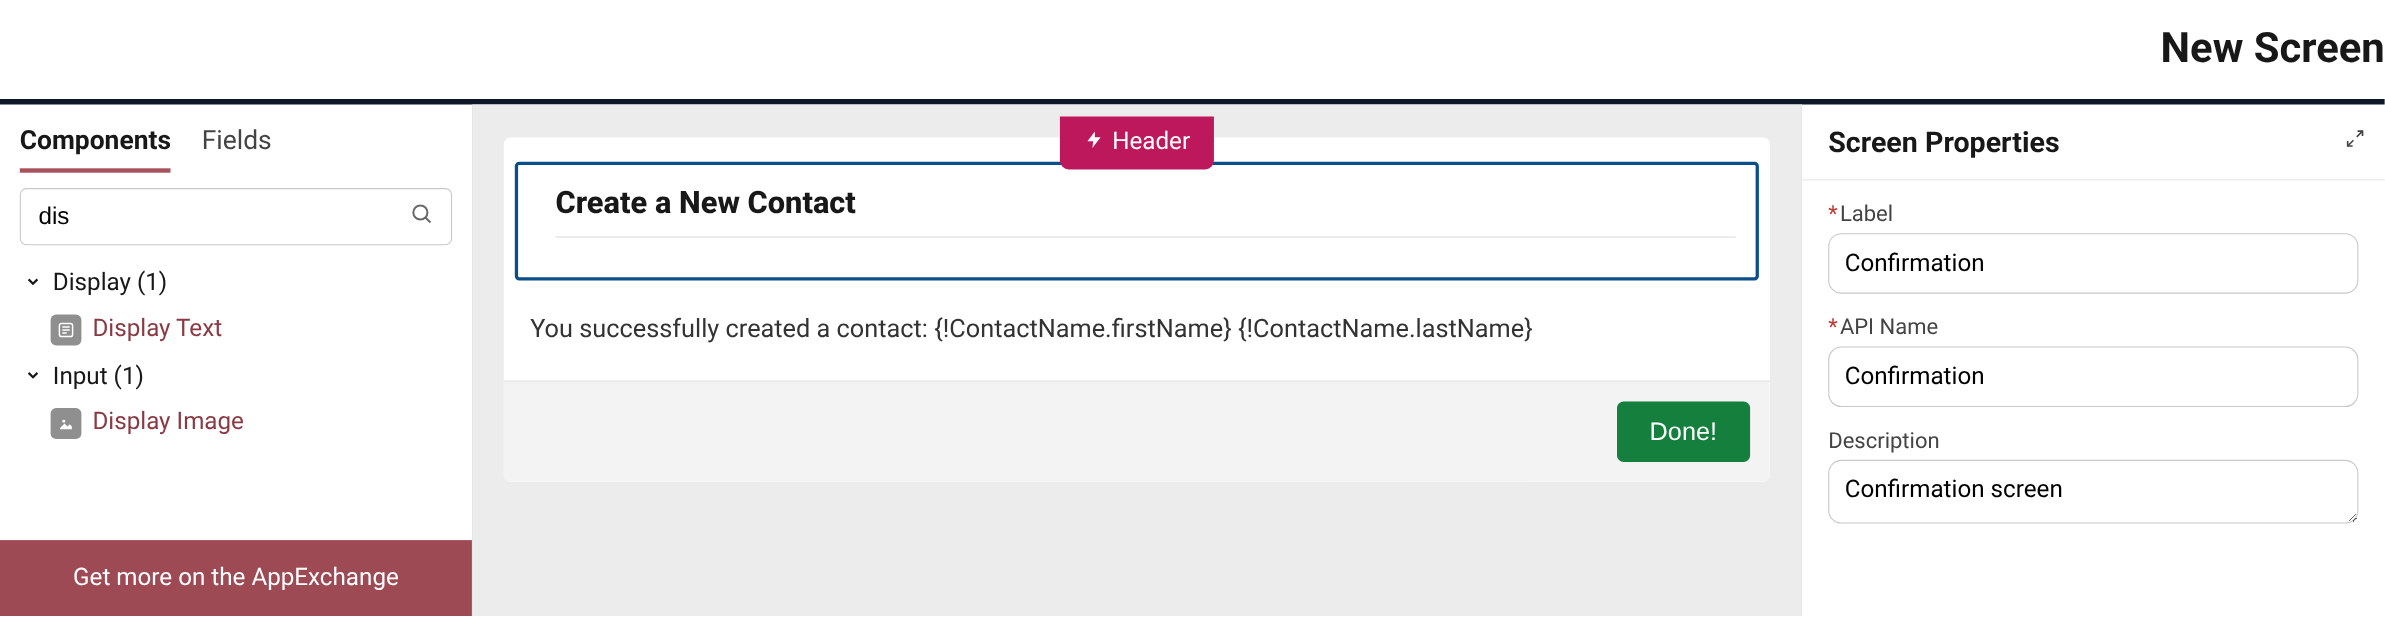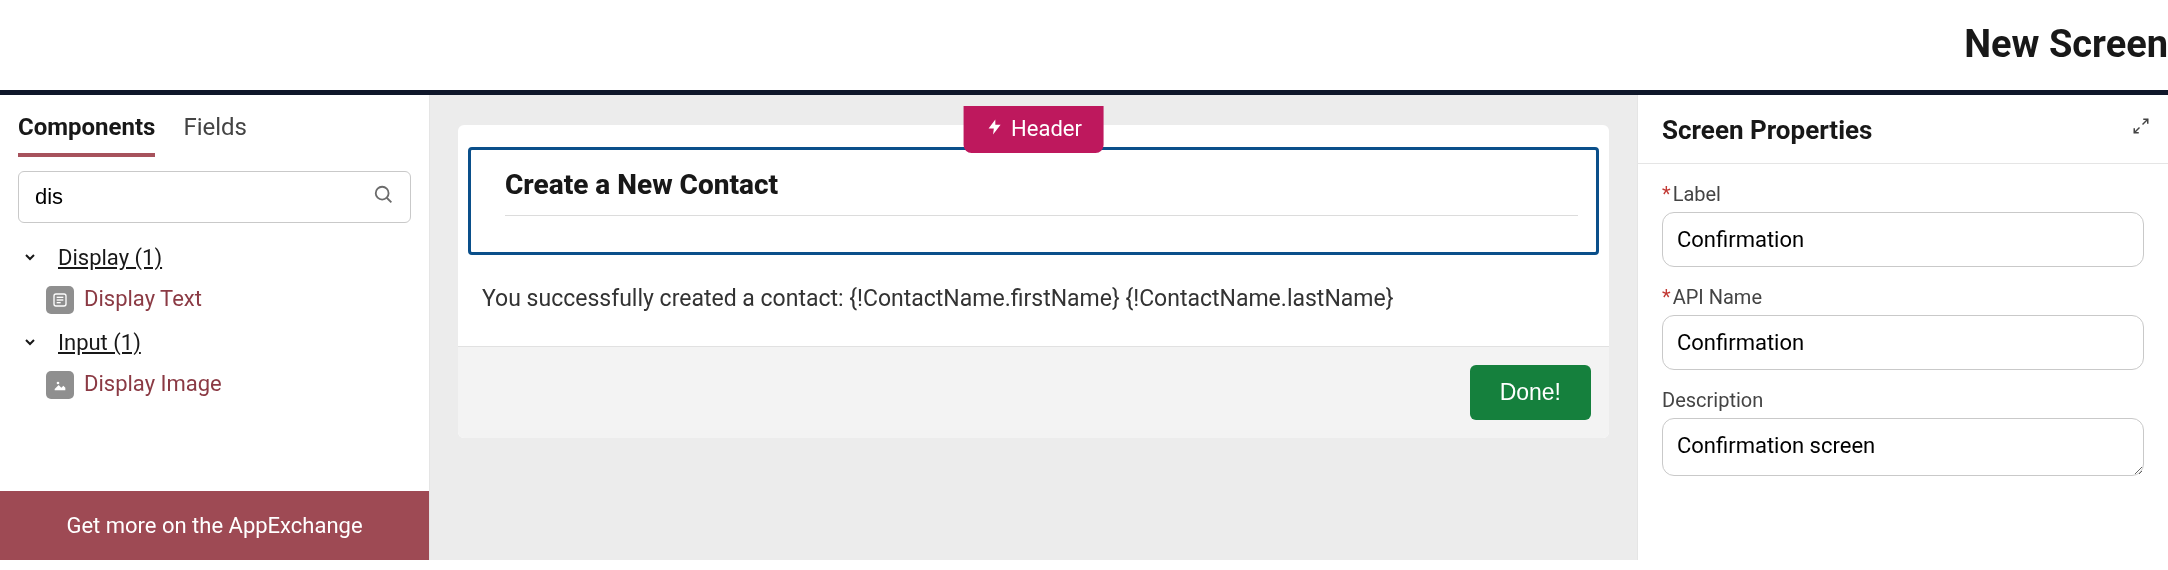--- a/index.html
+++ b/index.html
@@ -72,24 +72,23 @@
       transform: translateY(-50%);
       color: #6b6b6b;
     }
     .tree {
       padding: 4px 18px 0 18px;
       font-size: 22px;
     }
     .tree-group-header {
       display: flex;
       align-items: center;
-      gap: 20px;
+      gap: 10px;
       padding: 8px 4px;
       cursor: pointer;
-      text-decoration: underline;
     }
     .tree-item {
       display: flex;
       gap: 10px;
       padding: 8px 4px 8px 28px;
       cursor: pointer;
       color: #8b3a44;
     }
     .tree-item .item-icon {
       width: 28px;

